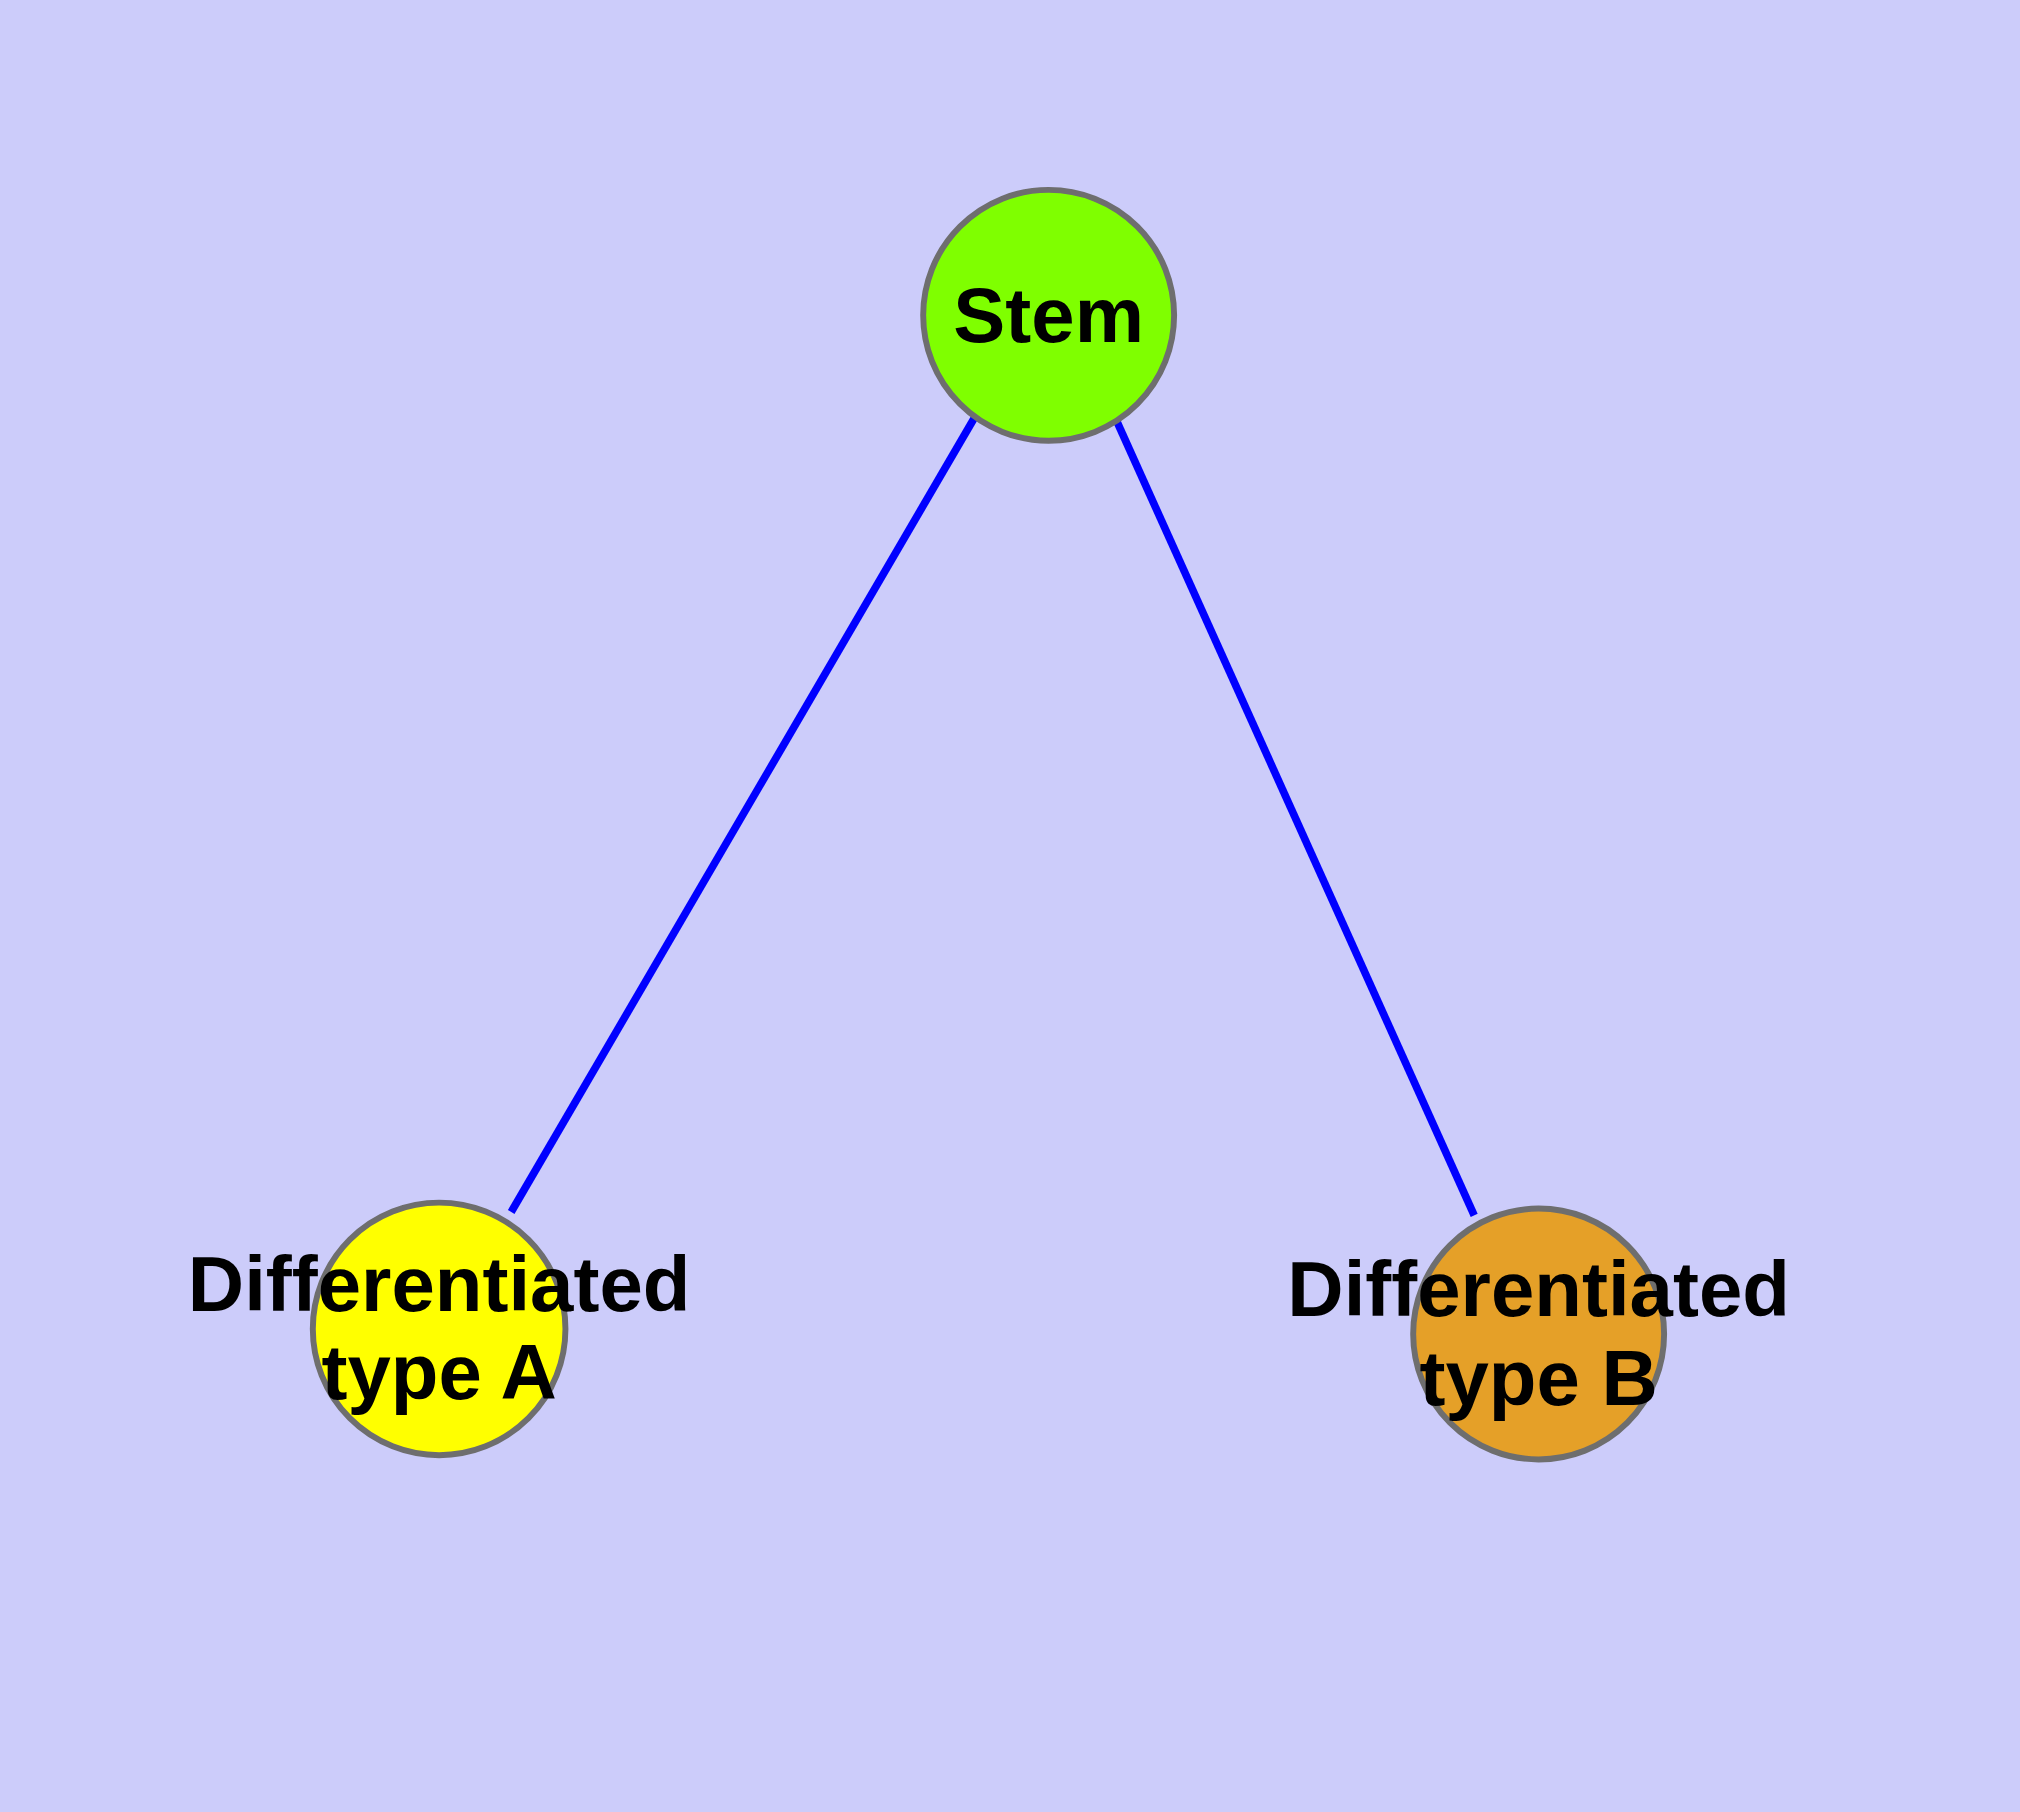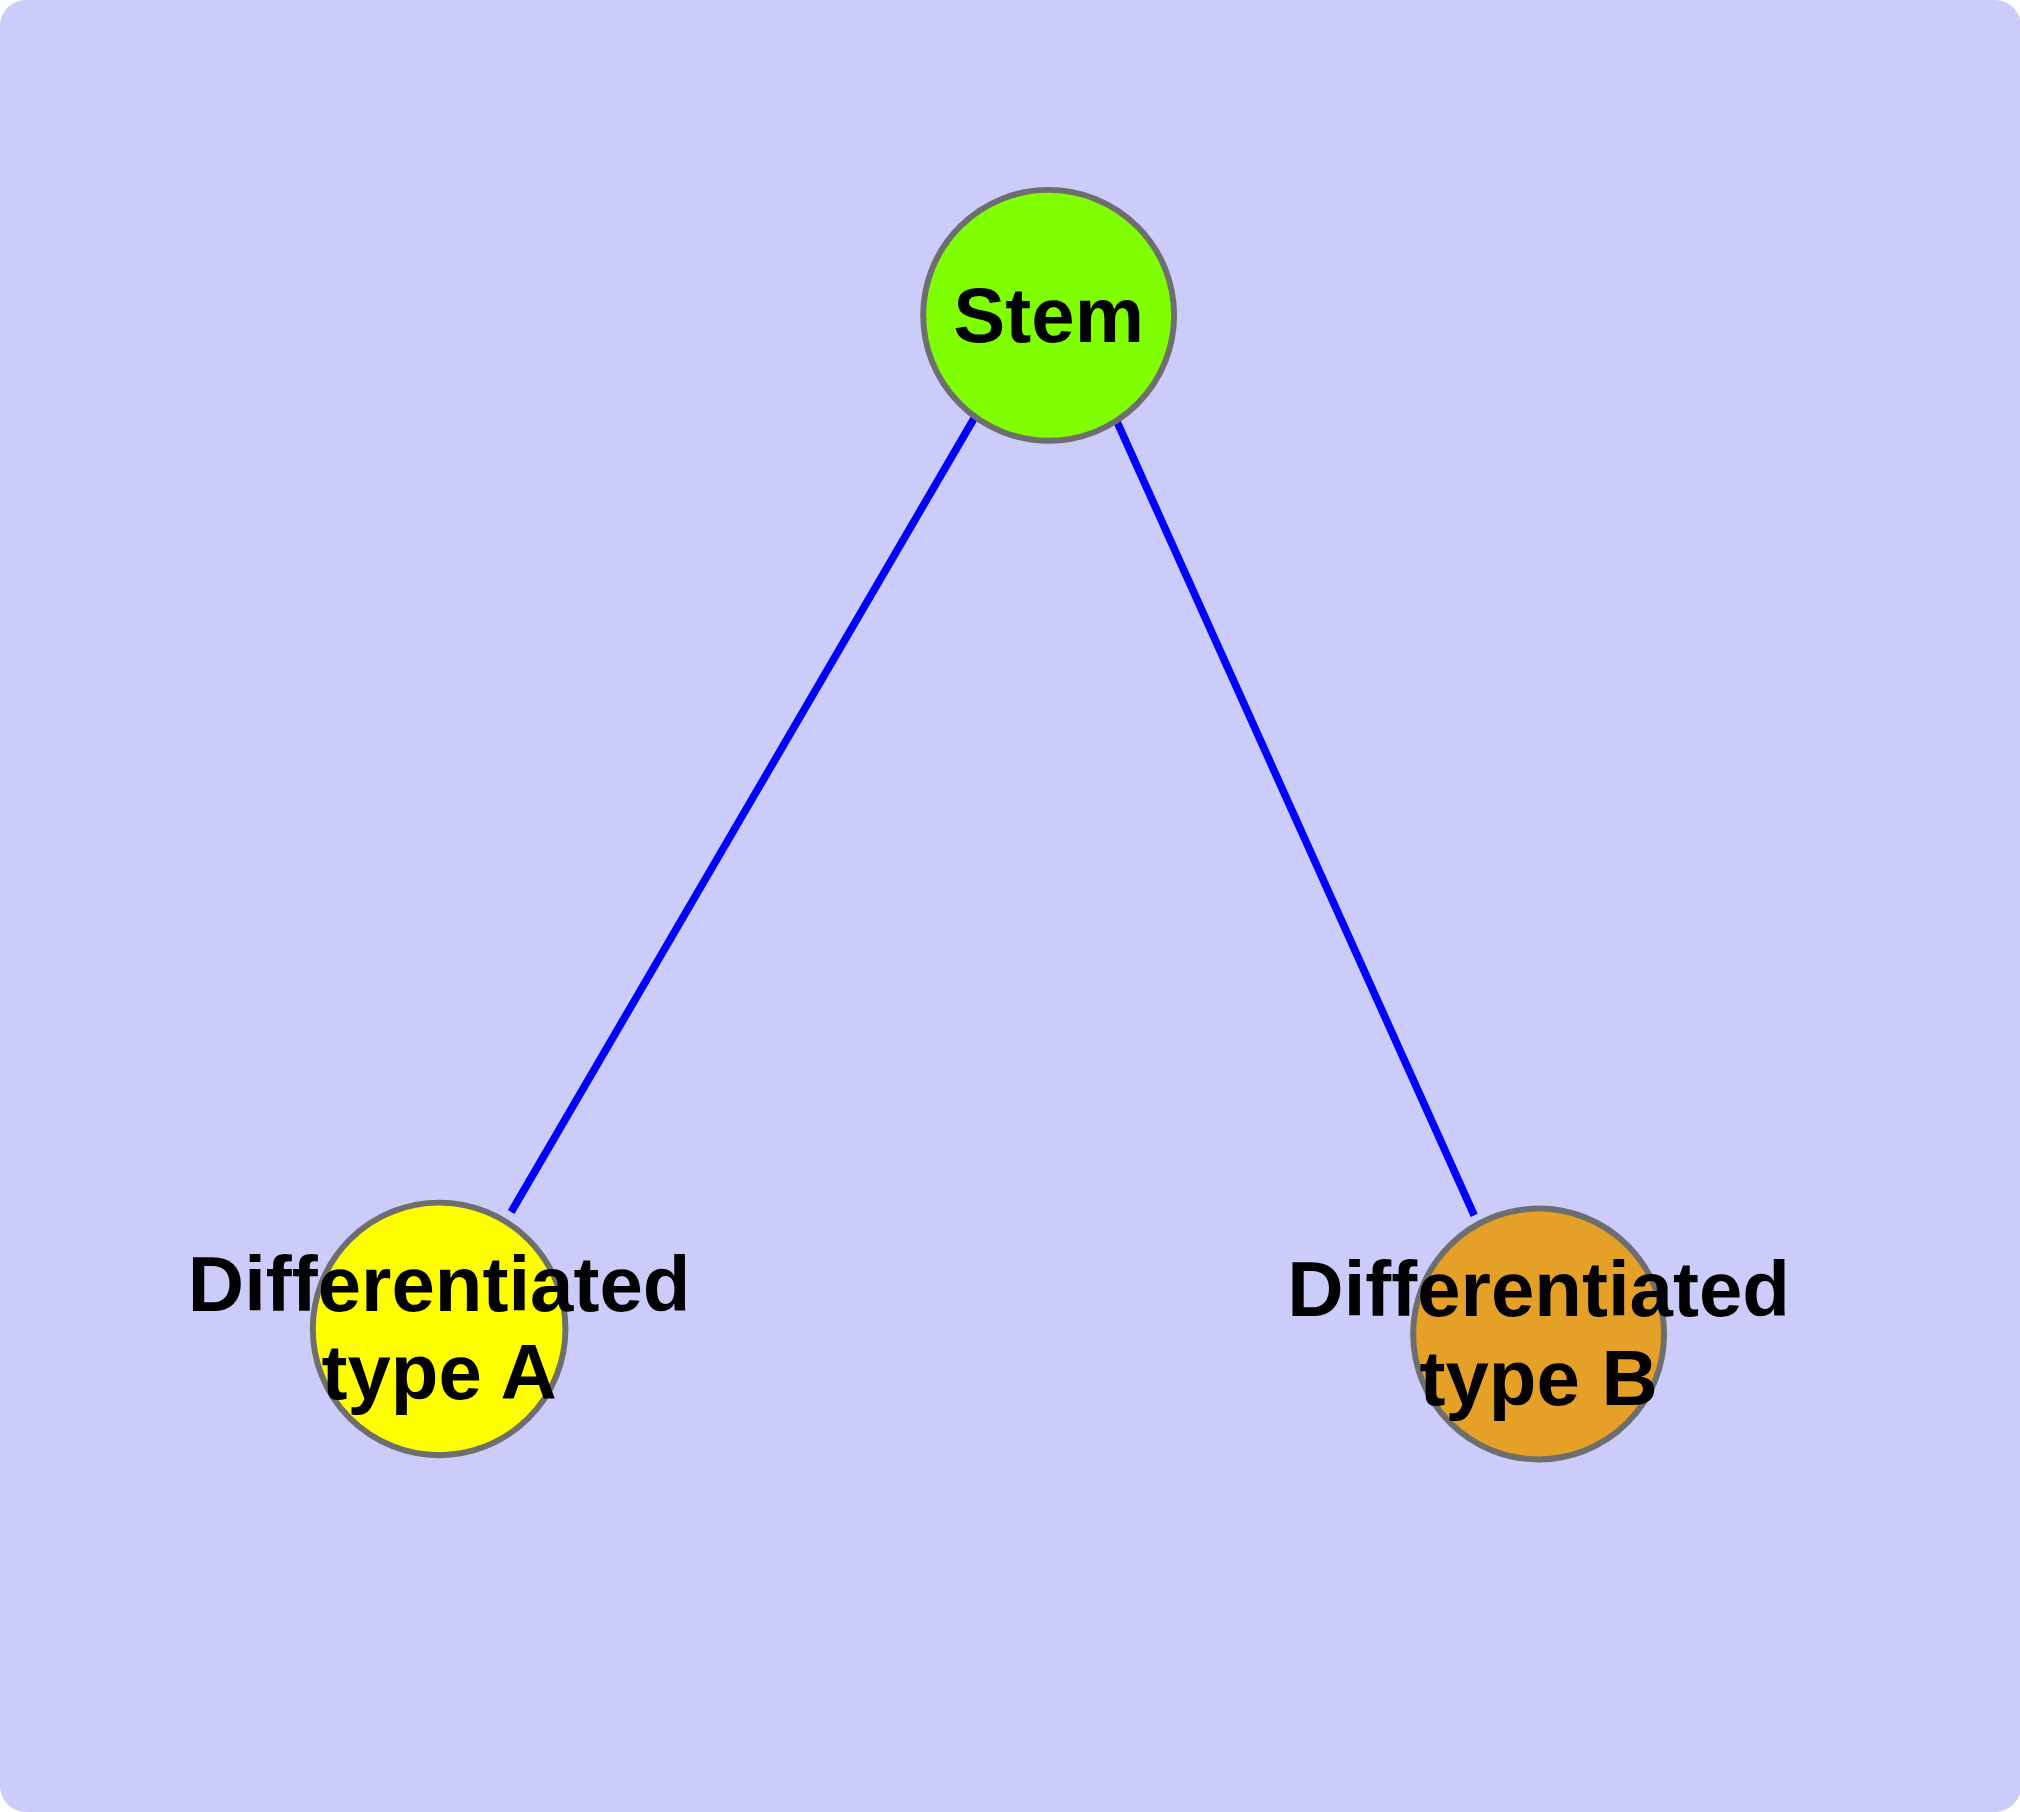--- a/index.html
+++ b/index.html
@@ -27,21 +27,21 @@
     fill: #000000;
     font-family: "Liberation Sans", sans-serif;
     dominant-baseline: auto;
     text-anchor: middle;
     paint-order: normal;
   }
 </style>
 </head>
 <body>
 
-<div id="canvas" style="width: 2021px; height: 1812px; border-radius: 26px;">
+<div id="canvas" style="width: 2021px; height: 1812px;">
   <svg id="graph-svg" viewBox="0 0 2384 2138" preserveAspectRatio="none" xmlns="http://www.w3.org/2000/svg" style="width: 2021px; height: 1812px;">
 
     <rect id="bg-rect" x="0" y="0" width="2384" height="2138" fill="#CCCCFA"></rect>
 
     <g id="edges-layer">
       <line id="edge-stem-to-a" x1="1150" y1="492" x2="603" y2="1430" stroke="#0000FF" stroke-width="9" stroke-linecap="butt"></line>
       <line id="edge-stem-to-b" x1="1316" y1="494" x2="1739" y2="1434" stroke="#0000FF" stroke-width="9" stroke-linecap="butt"></line>
     </g>
 
     <g id="nodes-layer">

